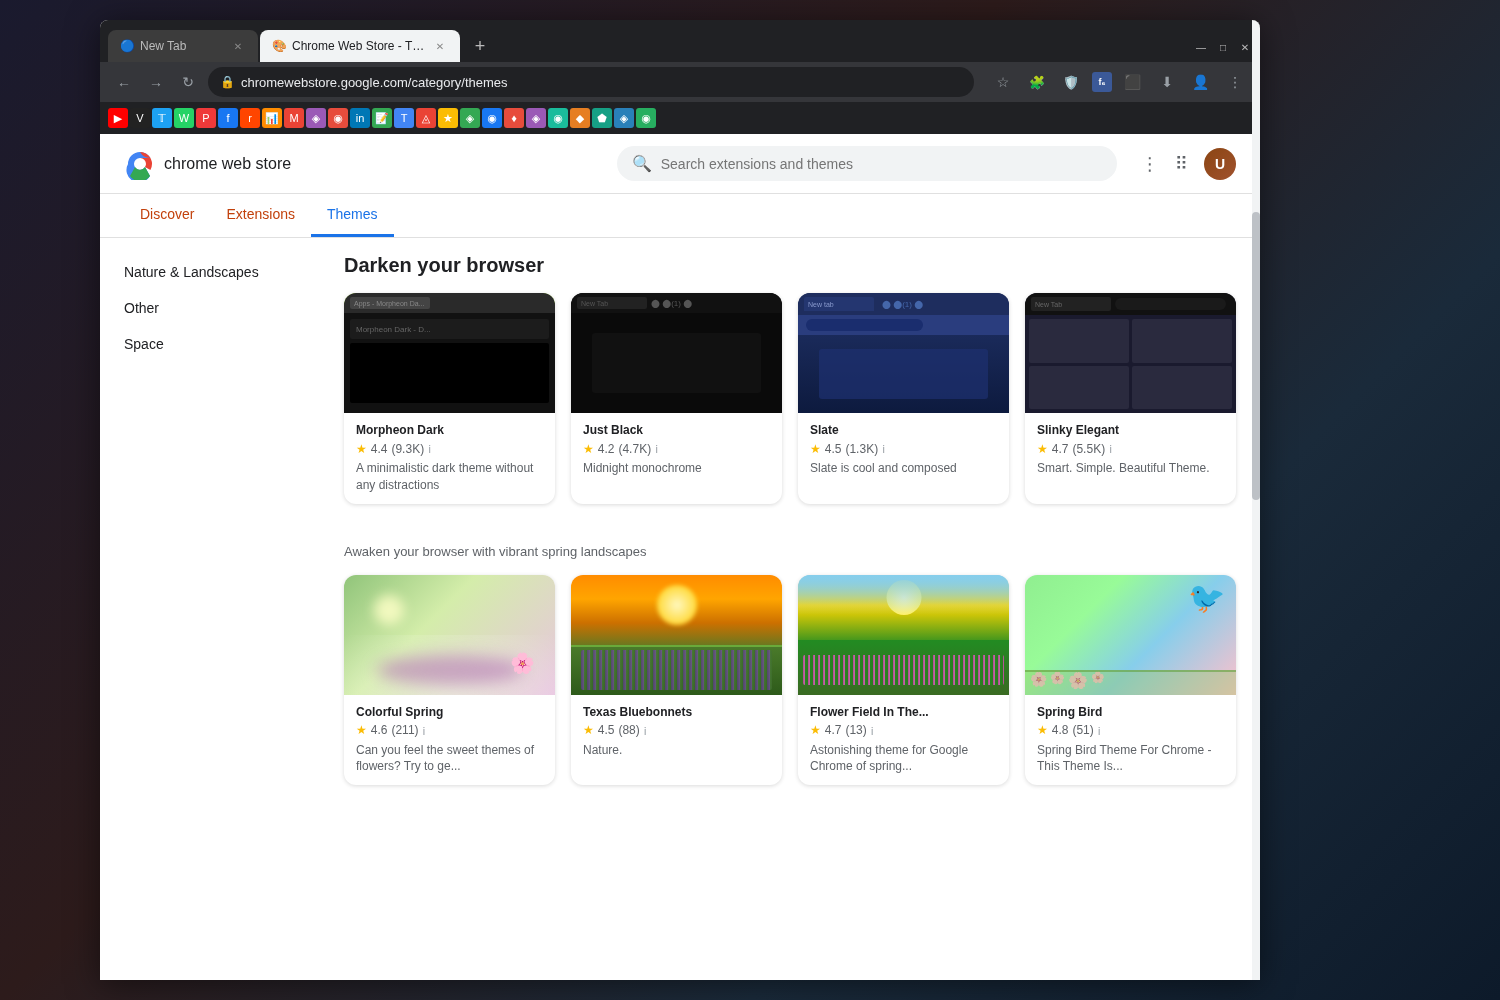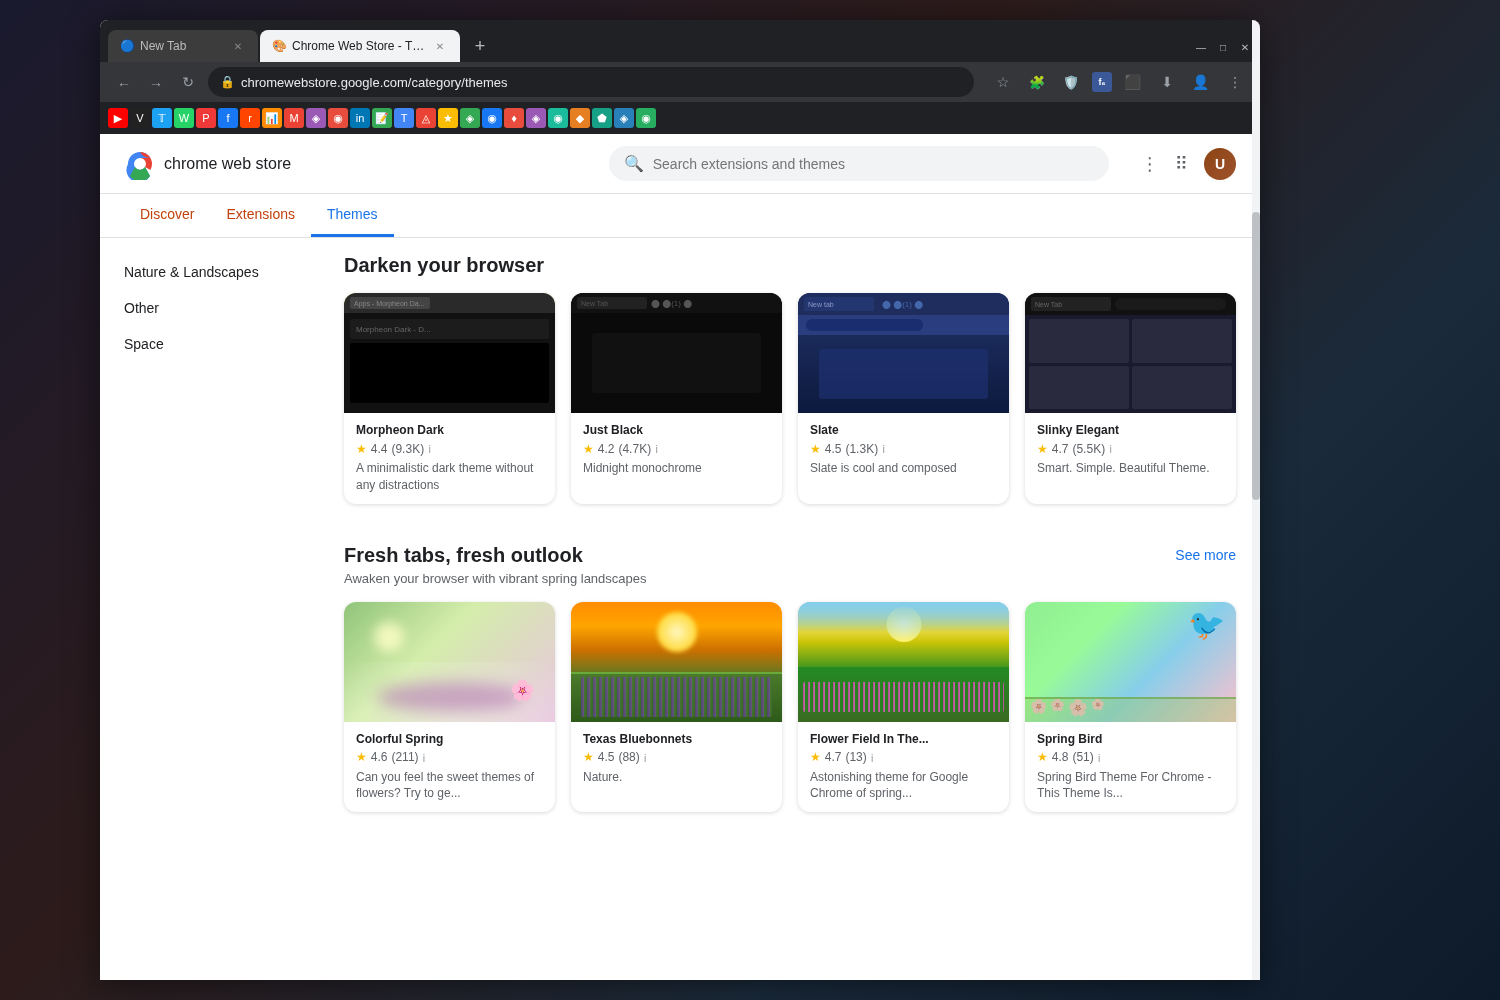--- a/index.html
+++ b/index.html
@@ -217,21 +217,21 @@
       height: calc(100% - 114px);
       overflow-y: auto;
     }
 
     
     .store-header {
       display: flex;
       align-items: center;
       padding: 12px 24px;
       border-bottom: 1px solid #e0e0e0;
-      gap: 16px;
+      gap: 8px;
     }
 
     .store-logo {
       display: flex;
       align-items: center;
       gap: 8px;
     }
 
     .logo-icon {
       width: 32px;
@@ -335,21 +335,21 @@
       overflow-y: auto;
     }
 
     
     .section {
       margin-bottom: 40px;
     }
 
     .section-header {
       display: flex;
-      align-items: center;
+      align-items: flex-start;
       justify-content: space-between;
       margin-bottom: 4px;
     }
 
     .section-title {
       font-size: 20px;
       font-weight: 600;
       color: #202124;
     }
 
@@ -681,24 +681,20 @@
                   <span class="rating-count">(5.5K)</span>
                   <span class="info-icon">ℹ</span>
                 </div>
                 <div class="theme-desc">Smart. Simple. Beautiful Theme.</div>
               </div>
             </div>
           </div>
         </div>
 
         <div class="section">
-          <div class="section-header">
-            <span class="section-title">Fresh tabs, fresh outlook</span>
-            <a class="see-more">See more</a>
-          </div>
           <div class="section-subtitle">Awaken your browser with vibrant spring landscapes</div>
 
           <div class="cards-grid">
 
             <div class="theme-card">
               <div class="theme-preview">
                 <div style="background:linear-gradient(135deg,#90c47a 0%,#d4edaa 40%,#e8c4e0 100%);height:120px;position:relative;overflow:hidden;">
                   <div style="position:absolute;bottom:0;left:0;right:0;height:60px;background:radial-gradient(ellipse at center bottom,rgba(255,255,255,0.4),transparent);">
                     <div style="position:absolute;bottom:10px;left:50%;transform:translateX(-50%);background:rgba(180,120,180,0.6);width:70%;height:30px;border-radius:50%;filter:blur(8px);"></div>
                   </div>

